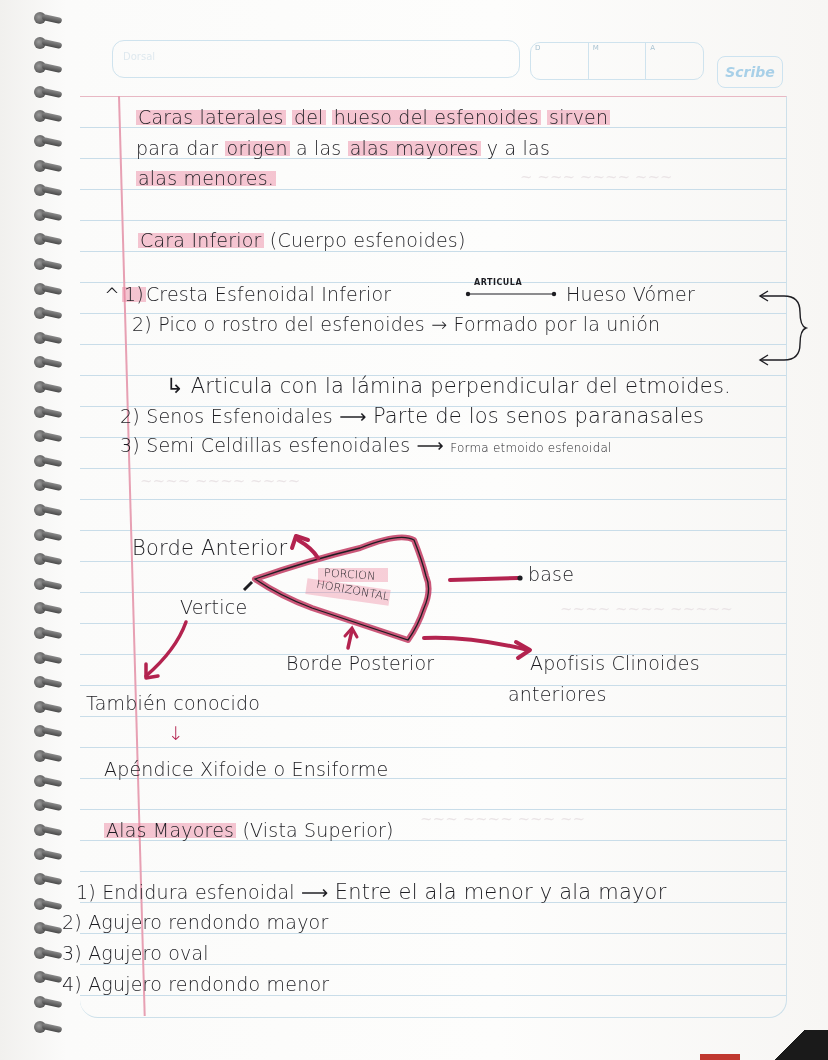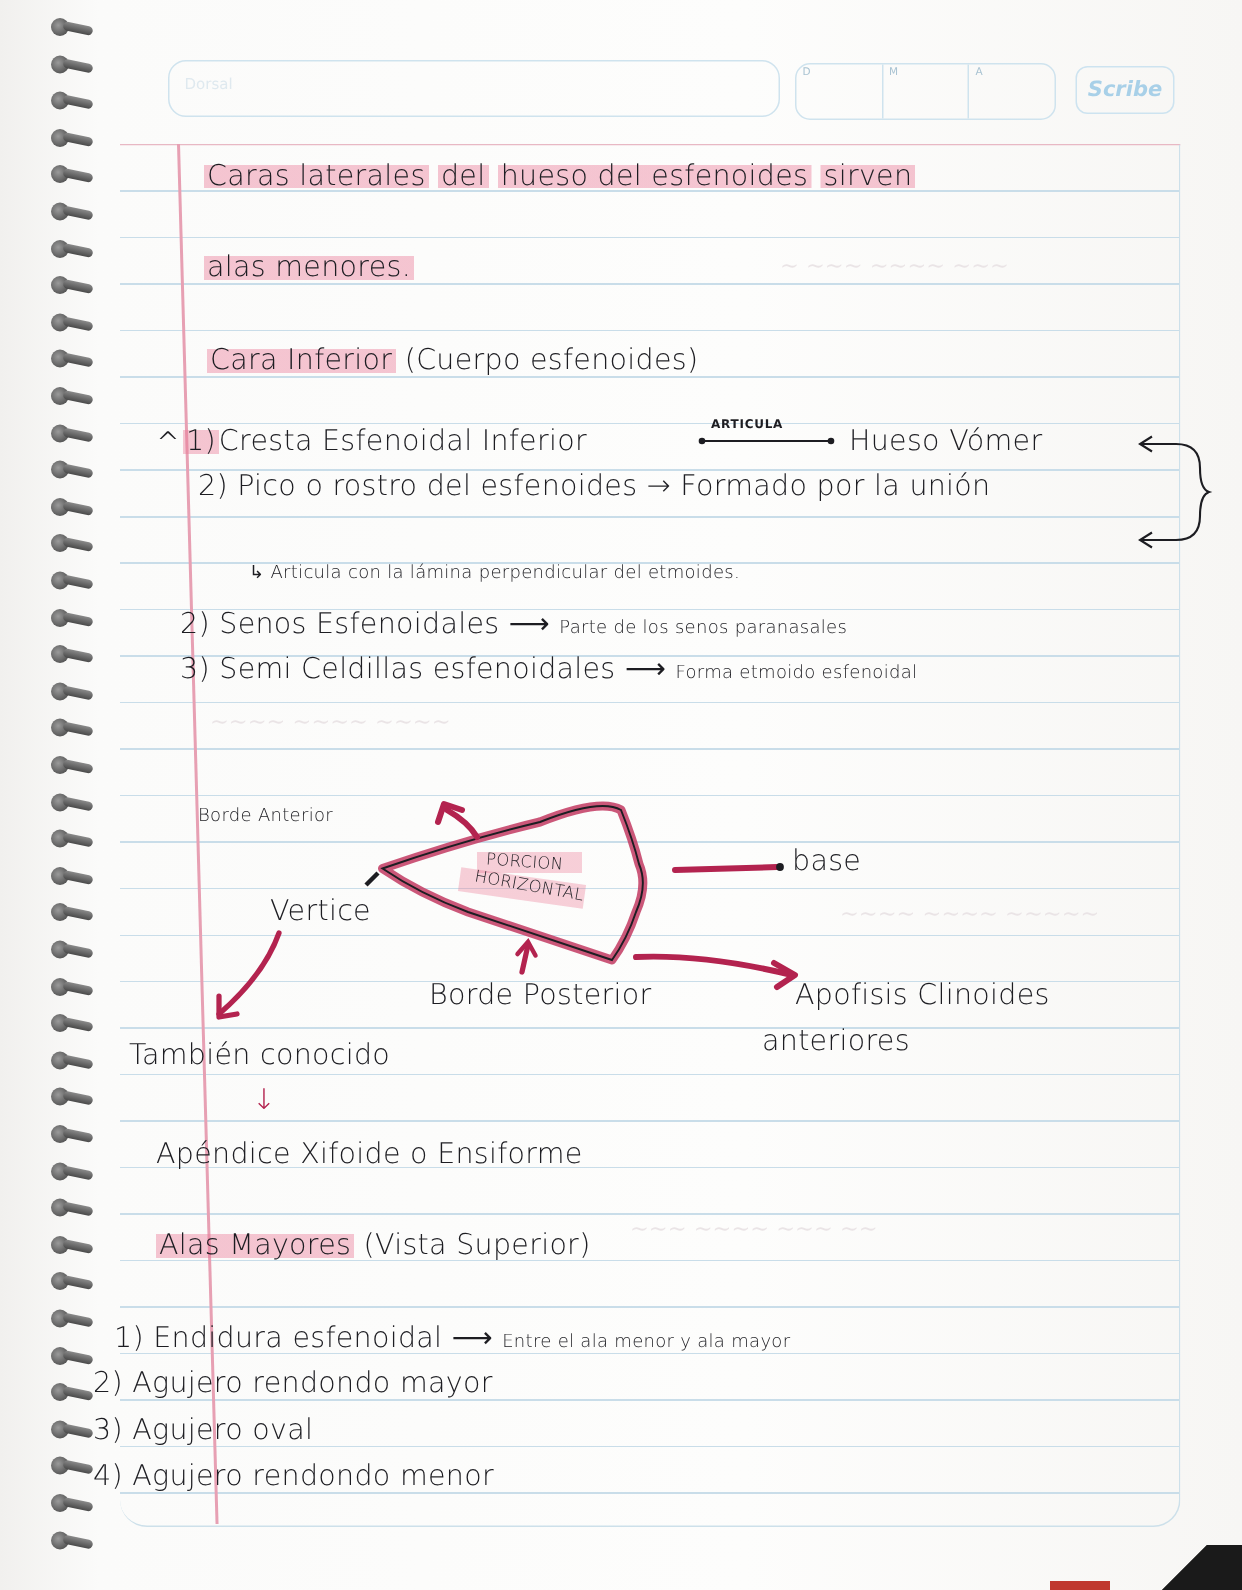--- a/index.html
+++ b/index.html
@@ -34,21 +34,21 @@
   }
   .hdr-title span { position:absolute; left:10px; top:10px; font-size:10px; color:#dfe9ef; }
   .hdr-date {
     position:absolute; left:530px; top:42px; width:172px; height:36px;
     border:1.5px solid #cfe3ee; border-radius:10px; display:flex;
   }
   .hdr-date .cell { flex:1; border-right:1.5px solid #cfe3ee; position:relative; }
   .hdr-date .cell:last-child { border-right:none; }
   .hdr-date .cell span { position:absolute; left:4px; top:1px; font-size:7px; color:#a9c3d2; }
   .brand {
-    position:absolute; left:717px; top:44px; width:64px; height:30px;
+    position:absolute; left:717px; top:56px; width:64px; height:30px;
     border:1.5px solid #cde3f0; border-radius:8px;
     display:flex; align-items:center; justify-content:center;
     color:#a8d0e8; font-weight:bold; font-size:14px; font-style:italic;
   }
   
   .ruled {
     position:absolute; left:80px; top:96px; width:706px; height:920px;
     border-top:1.5px solid #e8b8c4;
     border-right:1.5px solid #cde0ea;
     border-bottom:1.5px solid #cde0ea;
@@ -60,21 +60,21 @@
     left:118px; transform:skewX(1.6deg); transform-origin:top;
   }
   
   .ghost { position:absolute; color:#eae4e6; font-family:"DejaVu Serif", serif; font-size:15px; font-style:italic; }
   
   .hw {
     position:absolute; white-space:nowrap; color:#1d1d22;
     font-family:"DejaVu Sans", sans-serif; font-size:19px; font-weight:300;
     letter-spacing:0.2px;
   }
-  .sm { font-size:12px;text-align:right; }
+  .sm { font-size:21px;text-align:right; }
   .xs { font-size:12px; }
   .hl { background:linear-gradient(180deg,transparent 18%,rgba(234,120,150,.42) 18%,rgba(234,120,150,.42) 88%,transparent 88%); padding:0 2px; }
   .tiny { font-size:8px; letter-spacing:.5px; font-weight:bold; }
   svg { position:absolute; left:0; top:0; overflow:visible; }
   .dark-edge { position:absolute; right:0; bottom:0; width:60px; height:30px; background:linear-gradient(135deg,transparent 40%,#1a1a1a 41%); }
   .red-edge { position:absolute; left:700px; bottom:0; width:40px; height:6px; background:#c0382f; }
 </style>
 </head>
 <body>
 
@@ -274,20 +274,27 @@
   <div class="ghost" style="left:140px;top:472px;">~~~~ ~~~~ ~~~~</div>
   <div class="ghost" style="left:560px;top:600px;">~~~~ ~~~~ ~~~~~</div>
   <div class="ghost" style="left:420px;top:810px;">~~~ ~~~~ ~~~ ~~</div>
 
   <div class="hw" style="left:136px;top:106px;">
     <span class="hl">Caras laterales</span>
     <span class="hl">del</span>
     <span class="hl">hueso del esfenoides</span>
     <span class="hl">sirven</span>
   </div>
+  <div class="hw" style="left:136px;top:137px;">
+    <span>para dar</span>
+    <span class="hl">origen</span>
+    <span>a las</span>
+    <span class="hl">alas mayores</span>
+    <span>y a las</span>
+  </div>
   <div class="hw" style="left:136px;top:167px;">
     <span class="hl">alas menores.</span>
   </div>
 
   <div class="hw" style="left:138px;top:229px;">
     <span class="hl">Cara Inferior</span>
     <span>(Cuerpo esfenoides)</span>
   </div>
 
   <div class="hw" style="left:104px;top:284px;">^</div>

